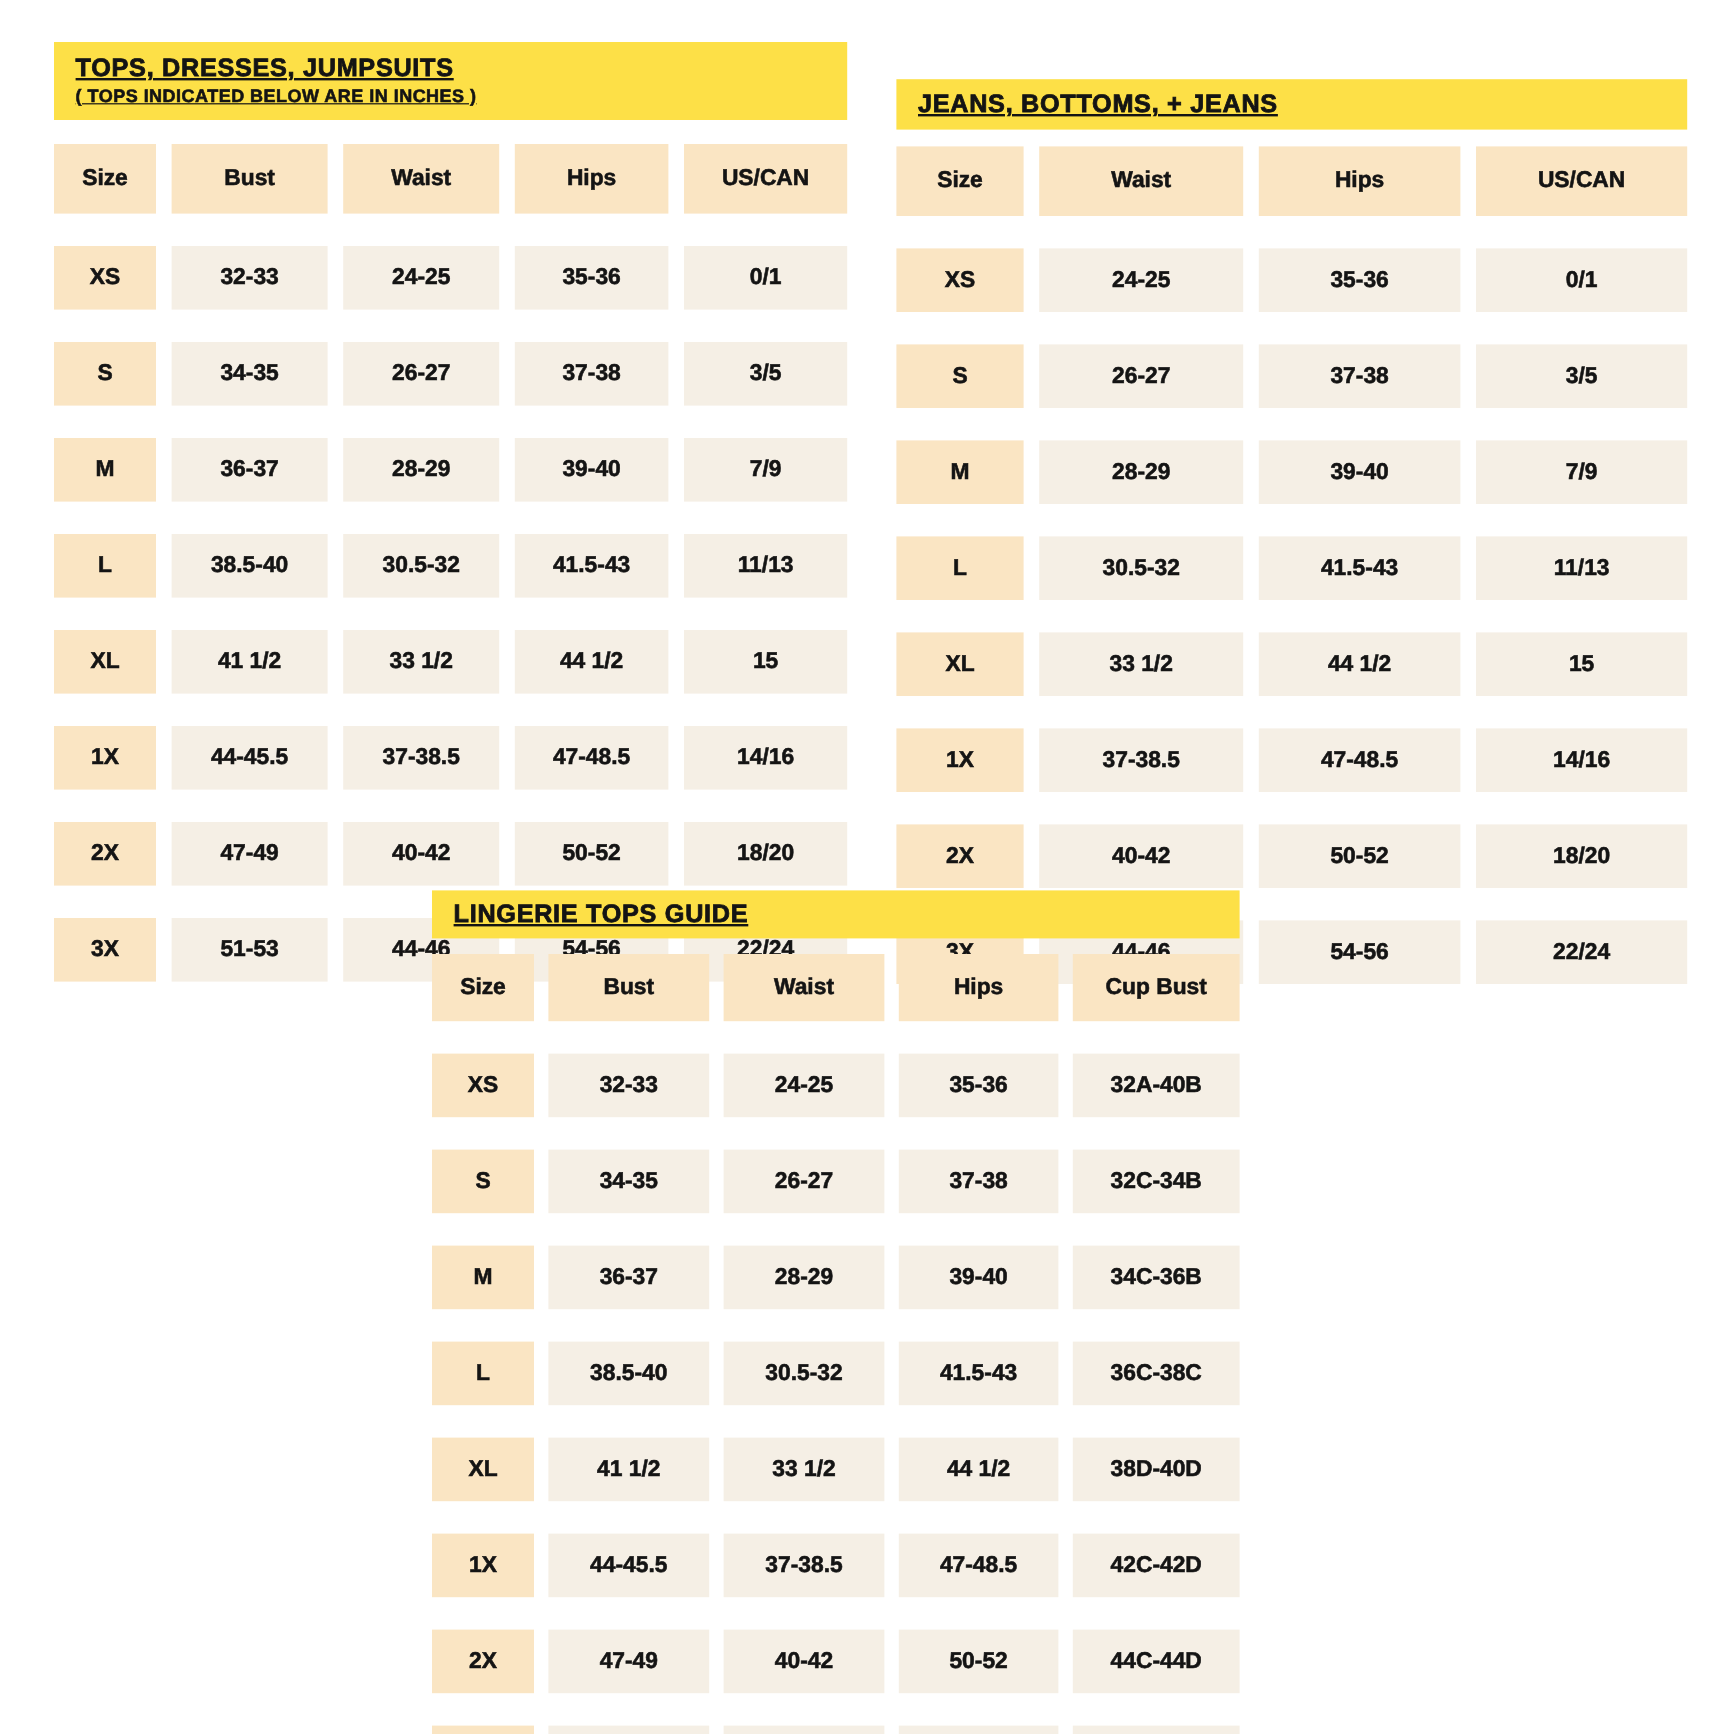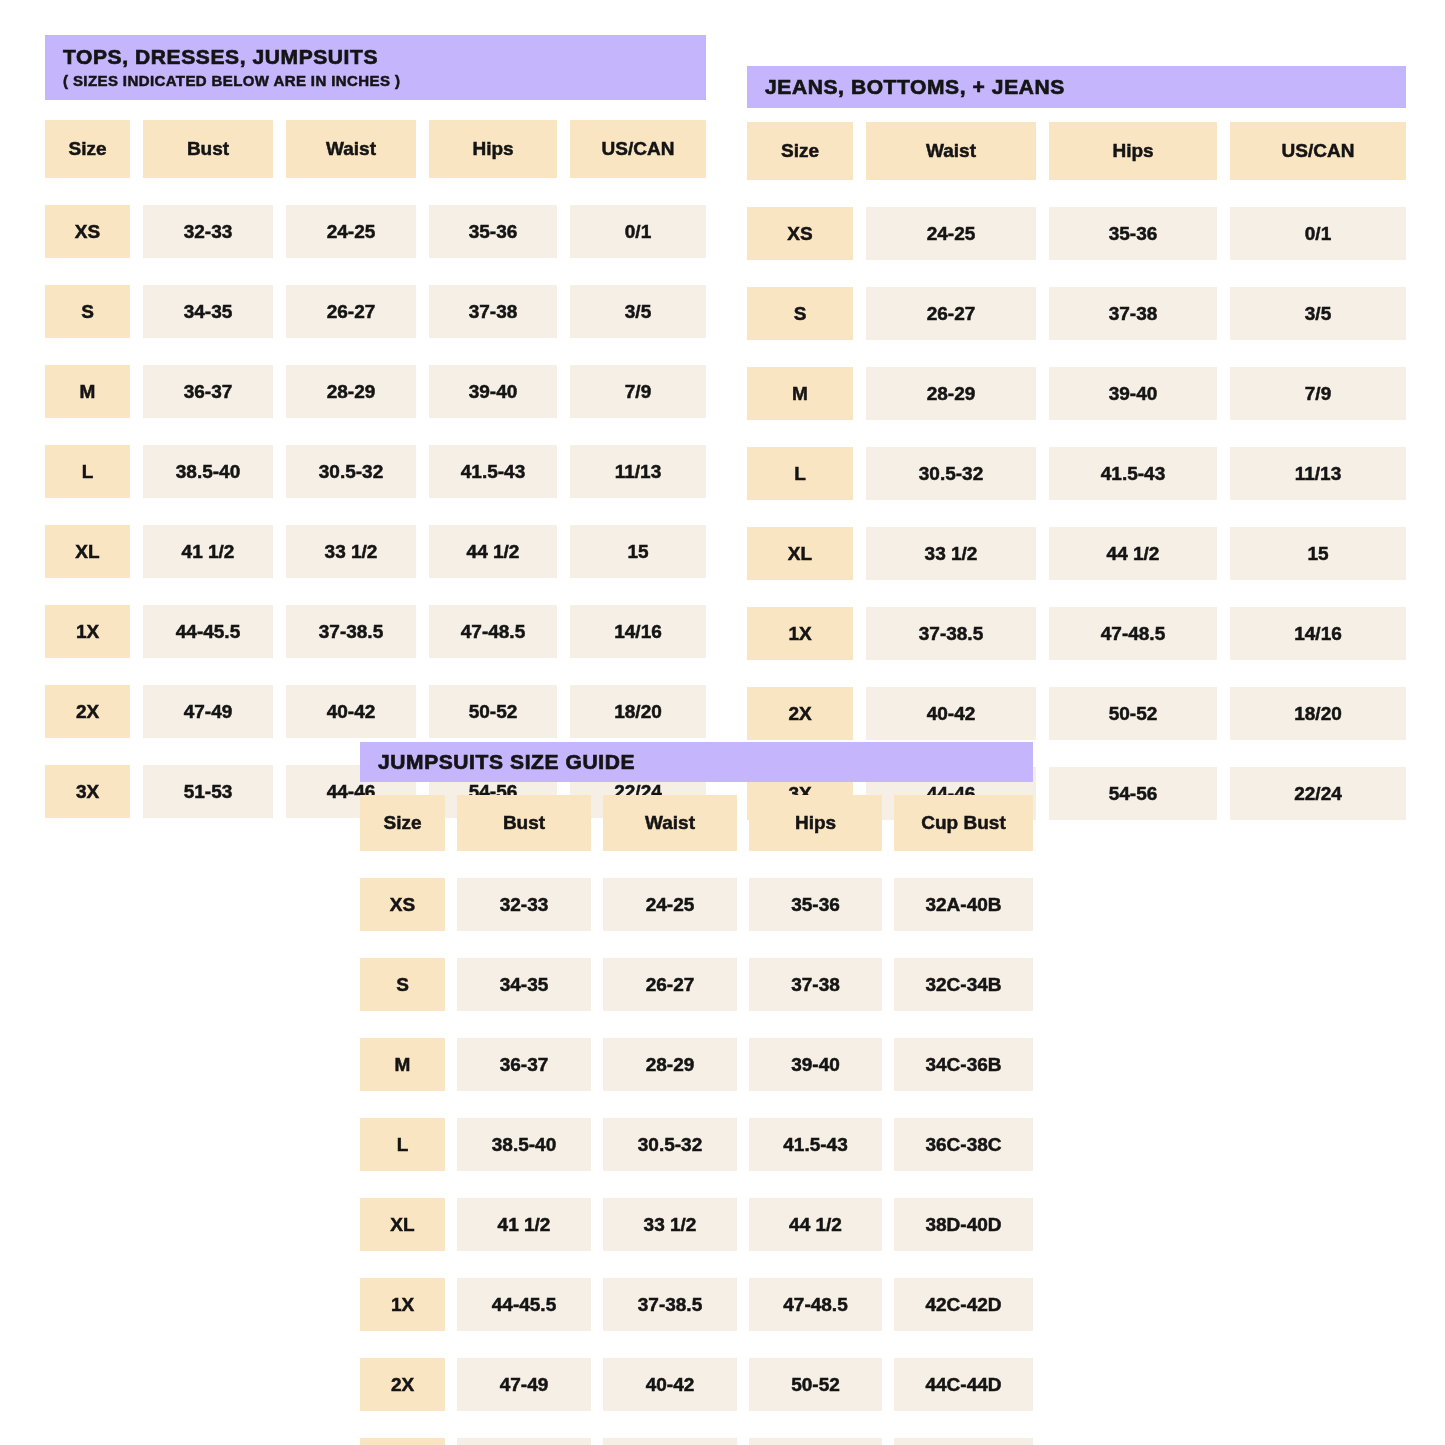--- a/index.html
+++ b/index.html
@@ -15,26 +15,27 @@
     font-family: "Liberation Sans", sans-serif;
     color: #141414;
     overflow: hidden;
   }
   .card { position: absolute; }
   .card.tops     { left: 45px;  top: 35px;  width: 661px; }
   .card.jeans    { left: 747px; top: 66px;  width: 659px; }
   .card.lingerie { left: 360px; top: 742px; width: 673px; }
 
   .banner {
-    background: #c4b5fd;
+    background: #fde047;
     display: flex;
     flex-direction: column;
     justify-content: center;
     padding-left: 18px;
     box-sizing: border-box;
+    text-decoration: underline;
   }
   .tops .banner     { height: 65px; }
   .jeans .banner    { height: 42px; }
   .lingerie .banner { height: 40px; }
 
   .banner-title {
     font-size: 21px;
     font-weight: 700;
     letter-spacing: 0.6px;
     color: #141414;
@@ -90,21 +91,21 @@
   }
 </style>
 </head>
 <body>
 
 <div class="canvas">
 
   <section class="card tops">
     <header class="banner">
       <div class="banner-title">TOPS, DRESSES, JUMPSUITS</div>
-      <div class="banner-subtitle">( SIZES INDICATED BELOW ARE IN INCHES )</div>
+      <div class="banner-subtitle">( TOPS INDICATED BELOW ARE IN INCHES )</div>
     </header>
     <div class="grid">
         <div class="cell hdr">Size</div>
         <div class="cell hdr">Bust</div>
         <div class="cell hdr">Waist</div>
         <div class="cell hdr">Hips</div>
         <div class="cell hdr">US/CAN</div>
         <div class="cell size">XS</div>
         <div class="cell">32-33</div>
         <div class="cell">24-25</div>
@@ -187,21 +188,21 @@
         <div class="cell">18/20</div>
         <div class="cell size">3X</div>
         <div class="cell">44-46</div>
         <div class="cell">54-56</div>
         <div class="cell">22/24</div>
       </div>
   </section>
 
   <section class="card lingerie">
     <header class="banner">
-      <div class="banner-title">JUMPSUITS SIZE GUIDE</div>
+      <div class="banner-title">LINGERIE TOPS GUIDE</div>
     </header>
     <div class="grid">
         <div class="cell hdr">Size</div>
         <div class="cell hdr">Bust</div>
         <div class="cell hdr">Waist</div>
         <div class="cell hdr">Hips</div>
         <div class="cell hdr">Cup Bust</div>
         <div class="cell size">XS</div>
         <div class="cell">32-33</div>
         <div class="cell">24-25</div>

